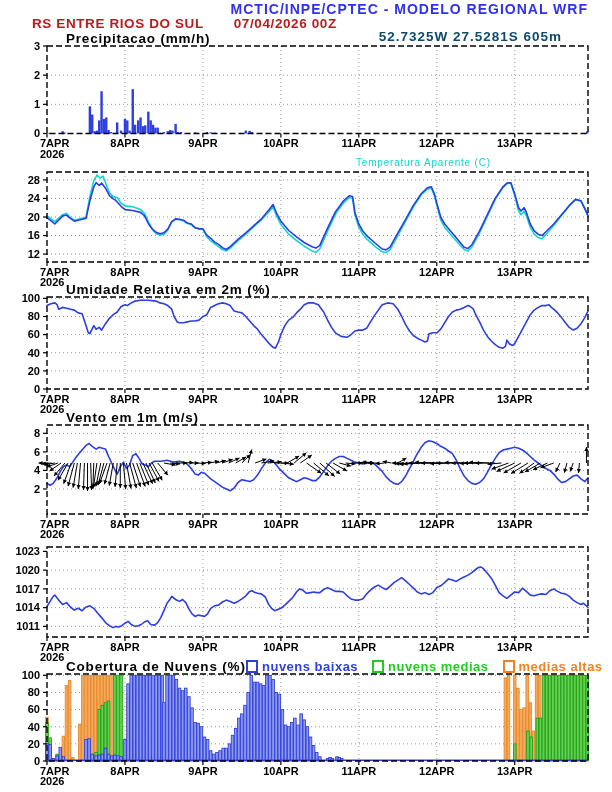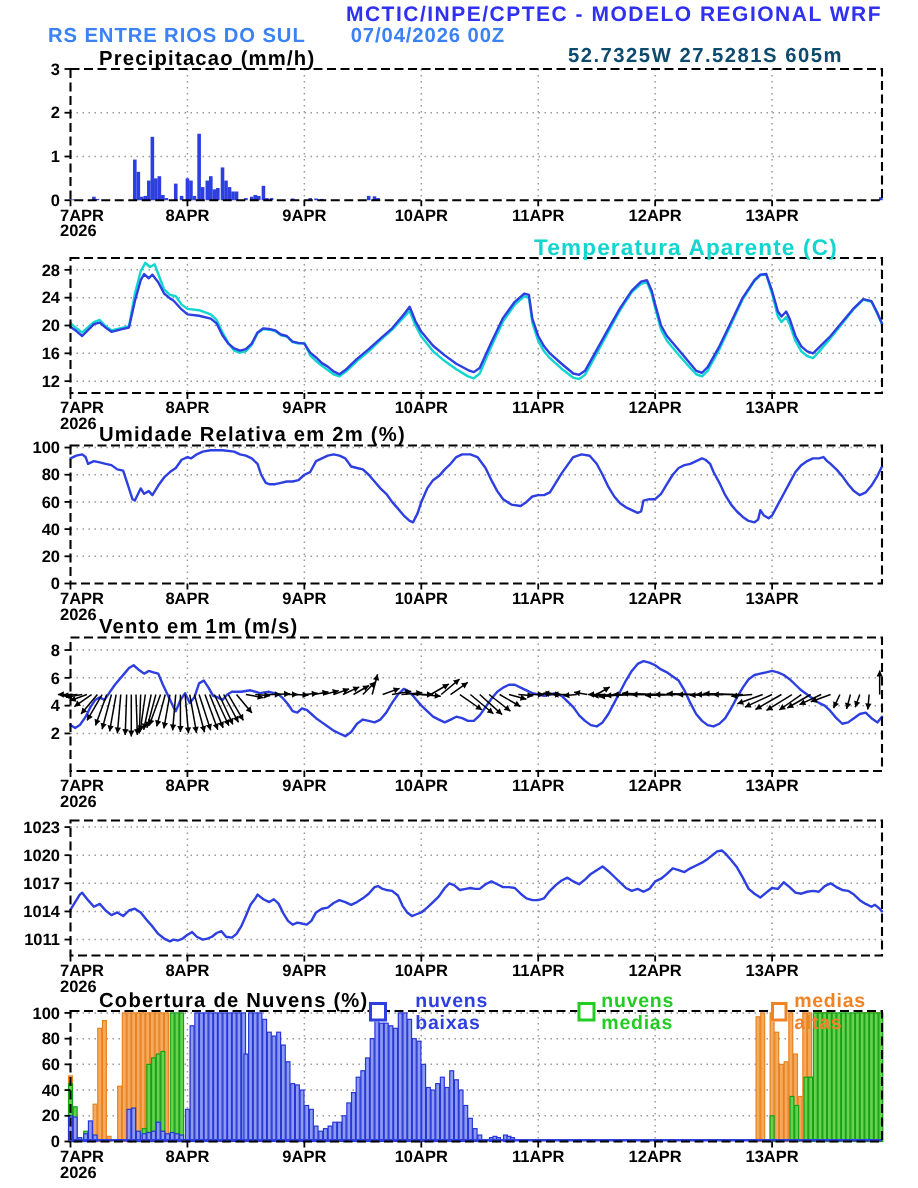--- a/index.html
+++ b/index.html
@@ -4,49 +4,49 @@
 <style>
   html,body{margin:0;padding:0;background:#fff;}
   .page{position:relative;width:612px;height:792px;background:#ffffff;overflow:hidden;
         font-family:"Liberation Sans",sans-serif;}
   .hdr1{position:absolute;top:1px;left:0;right:24px;text-align:right;
         font-size:14px;font-weight:bold;letter-spacing:1px;}
   .hdr2{position:absolute;top:16px;left:32px;font-size:13.5px;font-weight:bold;letter-spacing:0.6px;}
   .hdr2 .run{margin-left:30px;}
   .hdr3{position:absolute;top:29px;right:50px;font-size:13.5px;font-weight:bold;letter-spacing:1px;}
   .ptitle{position:absolute;left:66px;font-size:13.5px;font-weight:bold;letter-spacing:0.8px;color:#000;}
-  .ptitle2{position:absolute;left:356px;font-size:15px;font-weight:bold;letter-spacing:0.8px;}
+  .ptitle2{position:absolute;left:356px;font-size:10px;font-weight:normal;letter-spacing:0.8px;}
   .legend{position:absolute;left:246px;top:659px;display:flex;gap:14px;align-items:center;}
   .litem{display:flex;align-items:center;font-size:13px;font-weight:bold;letter-spacing:0.5px;}
   .lsq{display:inline-block;width:8px;height:9px;border:2px solid #000;background:#fff;margin-right:4px;}
   svg text{font-family:"Liberation Sans",sans-serif;font-size:11px;font-weight:bold;fill:#000;}
   .grid{stroke:#999;stroke-width:1;stroke-dasharray:1 3;fill:none;}
   .frame{stroke:#000;stroke-width:1.4;stroke-dasharray:6 3;fill:none;}
   .tick{stroke:#000;stroke-width:1.2;}
 </style>
 </head>
 <body>
 
 <div class="page">
   <div class="hdr1" style="color: rgb(48, 48, 240);">MCTIC/INPE/CPTEC - MODELO REGIONAL WRF</div>
-  <div class="hdr2" style="color: #3b82f6;">
+  <div class="hdr2" style="color: #b91c1c;">
     <span>RS ENTRE RIOS DO SUL</span><span class="run">07/04/2026 00Z</span>
   </div>
   <div class="hdr3" style="color: #0c4a6e; margin-left: 47px;">52.7325W 27.5281S 605m</div>
 
   <div class="ptitle" style="top:31px">Precipitacao (mm/h)</div>
   <div class="ptitle2" style="top: 157px; color: rgb(16, 214, 207);" id="title2">Temperatura Aparente (C)</div>
   <div class="ptitle" style="top:282px">Umidade Relativa em 2m (%)</div>
   <div class="ptitle" style="top:410px">Vento em 1m (m/s)</div>
   <div class="ptitle" style="top:659px">Cobertura de Nuvens (%)</div>
 
   <div class="legend">
     <span class="litem">
         <span class="lsq" id="sq0" style="border-color: rgb(45, 63, 224);"></span>
-        <span id="lg0" style="color: rgb(45, 63, 224); margin-left: 15px;">nuvens baixas</span>
+        <span id="lg0" style="color: rgb(45, 63, 224);">nuvens baixas</span>
       </span>
     <span class="litem">
         <span class="lsq" id="sq1" style="border-color: rgb(34, 204, 34);"></span>
         <span id="lg1" style="color: rgb(34, 204, 34);">nuvens medias</span>
       </span>
     <span class="litem">
         <span class="lsq" id="sq2" style="border-color: rgb(239, 131, 37);"></span>
         <span id="lg2" style="color: rgb(239, 131, 37);">medias altas</span>
       </span>
   </div>

